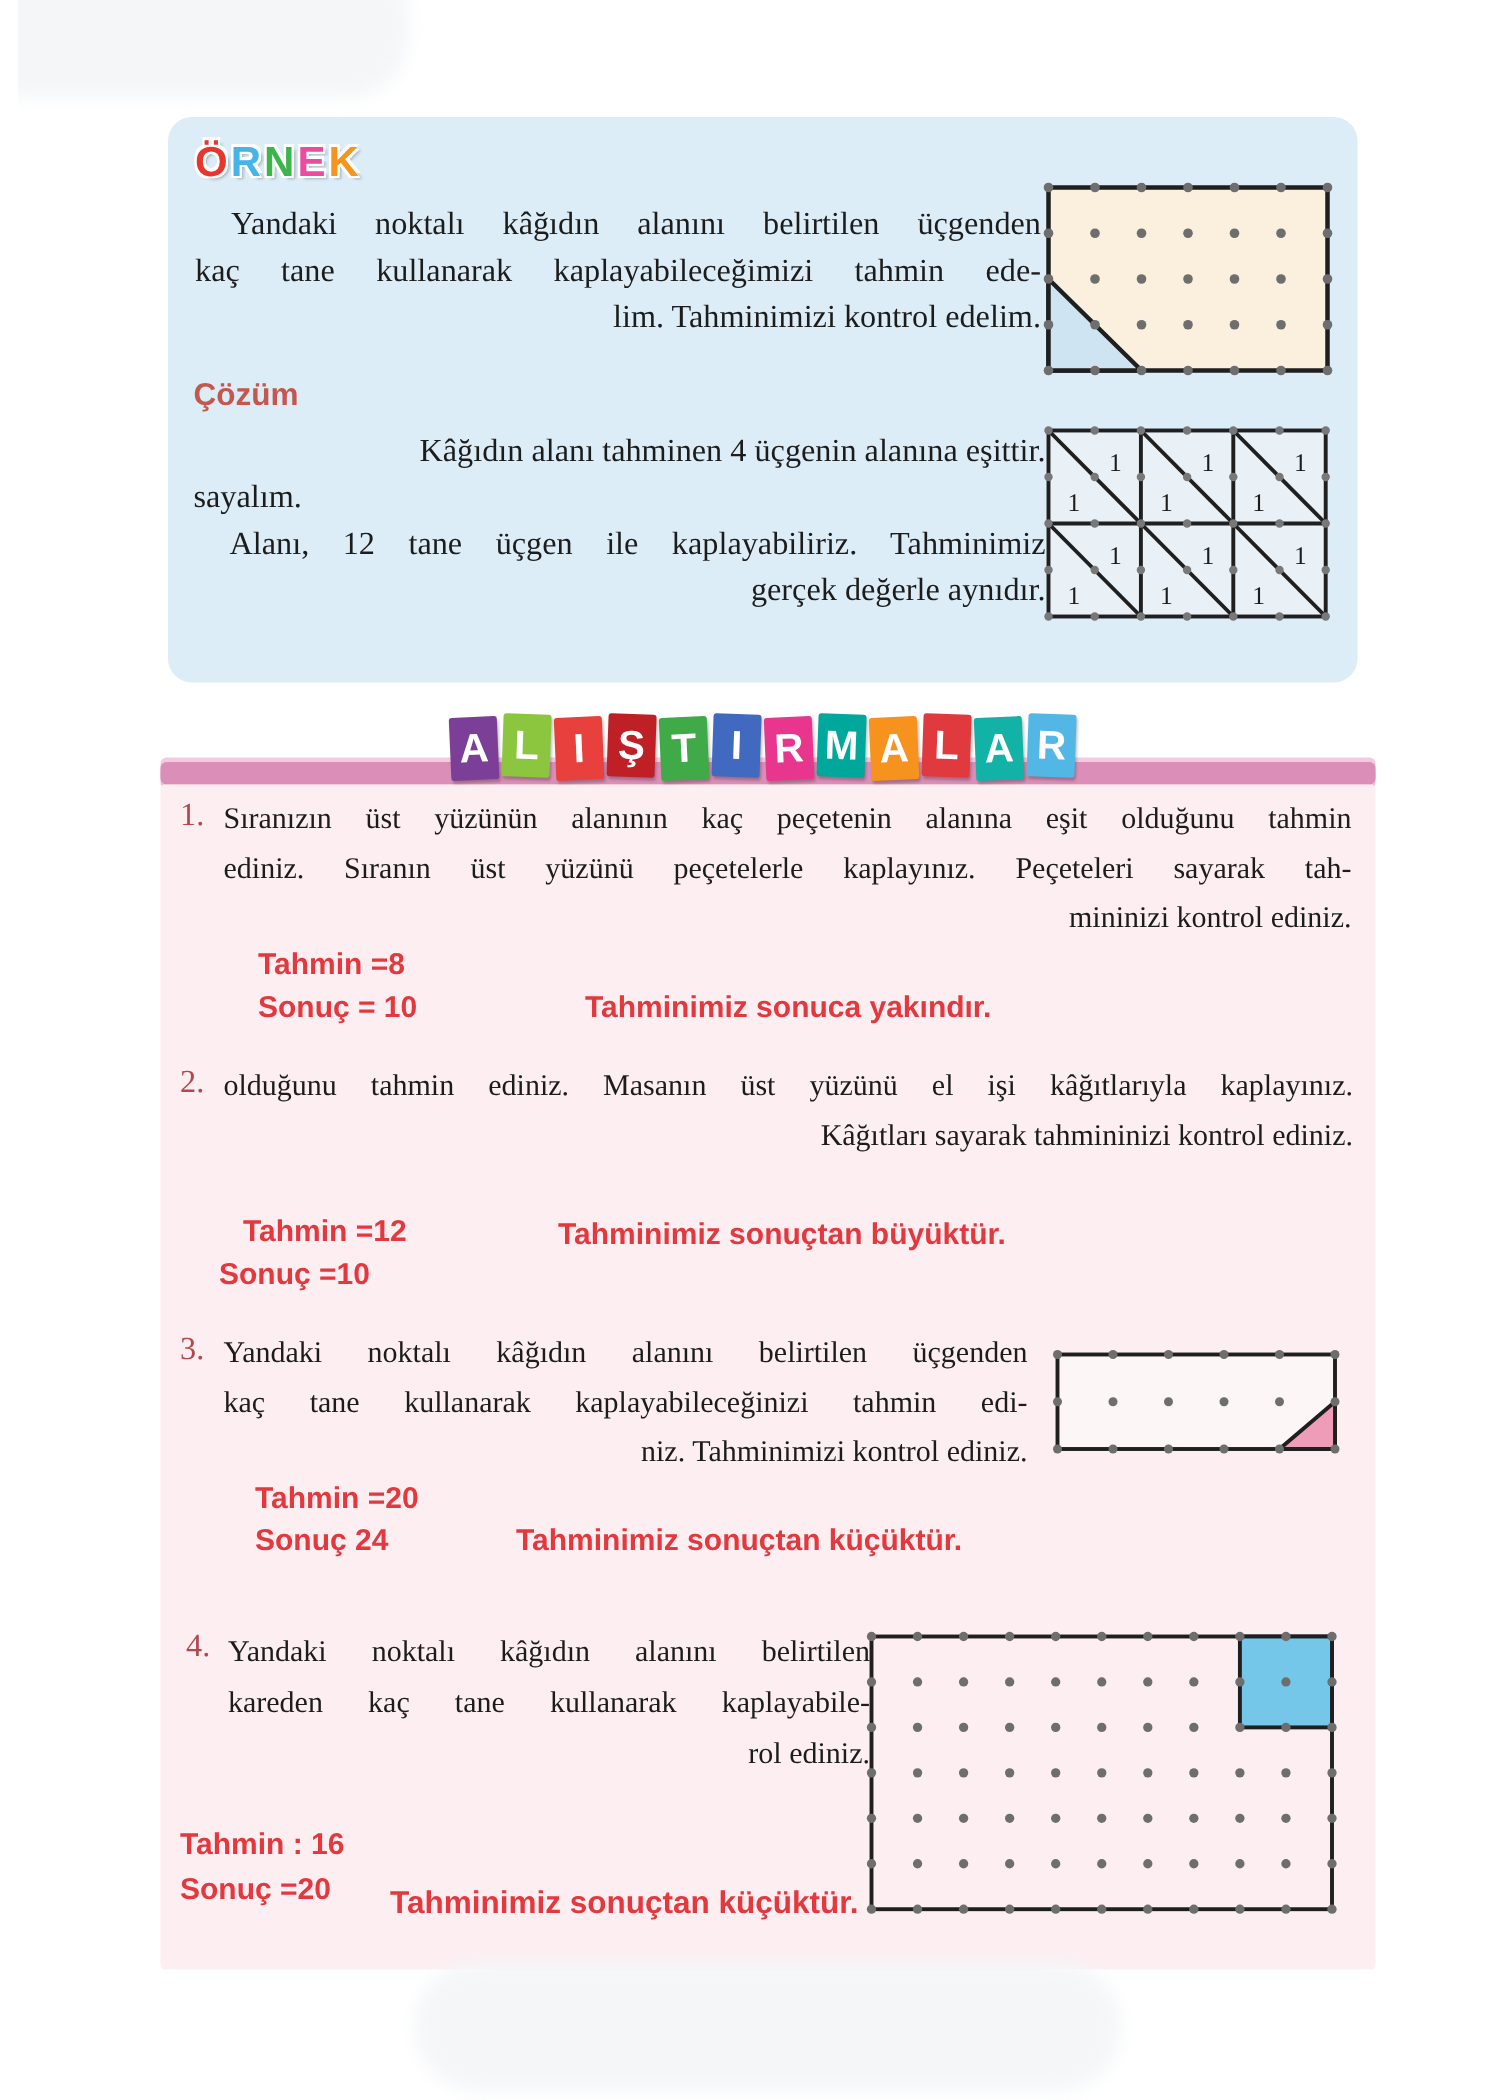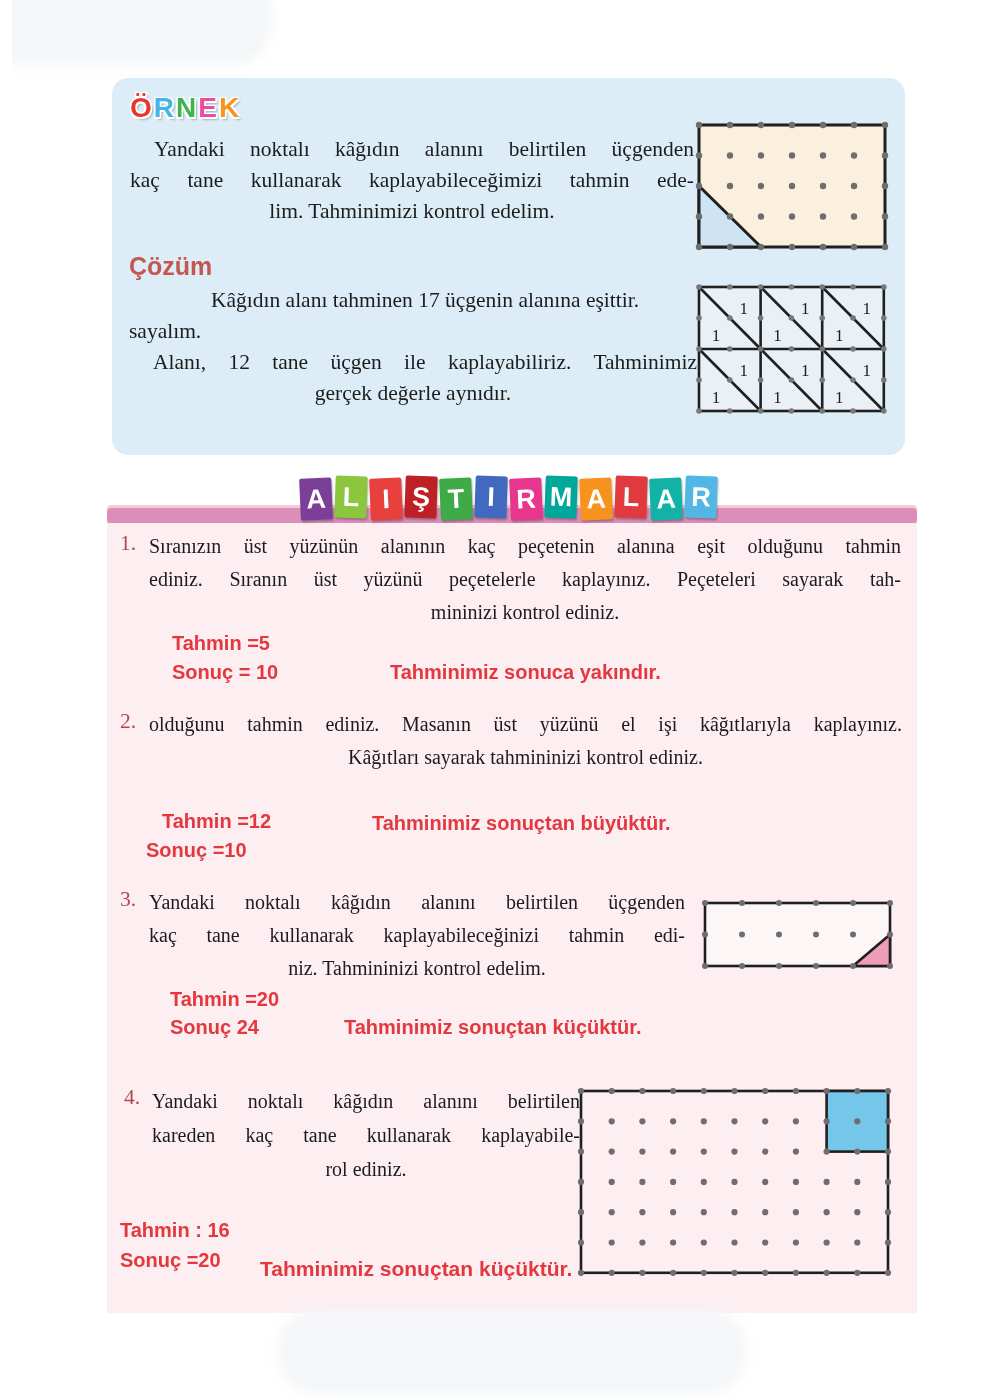--- a/index.html
+++ b/index.html
@@ -10,30 +10,30 @@
   .blob-bottom{left:265px;top:1308px;width:470px;height:86px;border-radius:42px;}
 
   
   .example-box{position:absolute;left:100px;top:78px;width:793px;height:377px;
                background:#dcedf7;border-radius:16px;}
   .ornek{position:absolute;left:18px;top:14px;font-family:"Liberation Sans",sans-serif;
          font-weight:700;font-size:28px;letter-spacing:2px;}
   .ornek span{text-shadow:1.5px 1.5px 0 #ffffff,-1.5px -1.5px 0 #ffffff,1.5px -1.5px 0 #ffffff,-1.5px 1.5px 0 #ffffff,2.5px 2.5px 2px rgba(0,0,0,.25);}
   .prob{position:absolute;left:18px;top:56px;width:564px;font-size:21.5px;line-height:31px;color:#1c1c1c;}
   .cozum{position:absolute;left:17px;top:174px;font-family:"Liberation Sans",sans-serif;
-         font-weight:700;font-size:25px;color:#c4574e;}
+         font-weight:700;font-size:21px;color:#c4574e;}
   .sol{position:absolute;left:17px;top:207px;width:568px;font-size:21.5px;line-height:31px;color:#1c1c1c;}
   .d{position:absolute;}
   .d1{left:580px;top:40px;}
   .d2{left:580px;top:202px;}
 
   
   .line{width:100%;}
   .line.just{text-align:justify;text-align-last:justify;}
-  .line.last{text-align:center;}
+  .line.last{text-align:right;}
   .line.ind{padding-left:24px;box-sizing:border-box;}
 
   
   .band{position:absolute;left:95px;top:508px;width:810px;height:15px;background:#db8fb8;
         border-radius:4px;box-shadow:0 3px 0 #f2c0d6,0 -3px 0 #f5cade;}
   .banner{position:absolute;left:0;top:477px;width:993px;text-align:center;z-index:3;}
   .tile{display:inline-block;width:32px;height:42px;margin:0 1.5px;border-radius:2px;
         color:#ffffff;font-family:"Liberation Sans",sans-serif;font-weight:700;font-size:27px;
         line-height:42px;text-align:center;box-shadow:1px 2px 2px rgba(0,0,0,.25);}
   .tile:nth-child(odd){transform:rotate(-2.5deg) translateY(1px);}
@@ -104,21 +104,21 @@
           <circle cx="162" cy="98.5" r="3.2" fill="#6e6e6e"></circle>
           <circle cx="162" cy="129" r="3.2" fill="#6e6e6e"></circle>
           <circle cx="193" cy="7" r="3.2" fill="#6e6e6e"></circle>
           <circle cx="193" cy="37.5" r="3.2" fill="#6e6e6e"></circle>
           <circle cx="193" cy="68" r="3.2" fill="#6e6e6e"></circle>
           <circle cx="193" cy="98.5" r="3.2" fill="#6e6e6e"></circle>
           <circle cx="193" cy="129" r="3.2" fill="#6e6e6e"></circle>
         </svg></div>
     <div class="cozum">Çözüm</div>
     <div class="sol">
-        <div class="line last ind">Kâğıdın alanı tahminen 17 üçgenin alanına eşittir.</div>
+        <div class="line last ind">Kâğıdın alanı tahminen 4 üçgenin alanına eşittir.</div>
         <div class="line just">sayalım.</div>
         <div class="line just ind">Alanı, 12 tane üçgen ile kaplayabiliriz. Tahminimiz</div>
         <div class="line last">gerçek değerle aynıdır.</div>
       </div>
     <div class="d d2"><svg width="198.8" height="138">
           <rect x="7" y="7" width="184.8" height="124" fill="#e9f1f7" stroke="#1f1f1f" stroke-width="2.6"></rect>
           <line x1="68.6" y1="7" x2="68.6" y2="131" stroke="#1f1f1f" stroke-width="2.6"></line>
           <line x1="130.2" y1="7" x2="130.2" y2="131" stroke="#1f1f1f" stroke-width="2.6"></line>
           <line x1="7" y1="69" x2="191.8" y2="69" stroke="#1f1f1f" stroke-width="2.6"></line>
           <line x1="7" y1="7" x2="68.6" y2="69" stroke="#1f1f1f" stroke-width="2.6"></line>
@@ -181,38 +181,38 @@
   <div class="banner" id="banner"><span class="tile" style="background: rgb(123, 63, 152);">A</span><span class="tile" style="background: rgb(140, 198, 63);">L</span><span class="tile" style="background: rgb(232, 64, 61);">I</span><span class="tile" style="background: rgb(191, 32, 38);">Ş</span><span class="tile" style="background: rgb(63, 170, 71);">T</span><span class="tile" style="background: rgb(65, 105, 192);">I</span><span class="tile" style="background: rgb(232, 54, 143);">R</span><span class="tile" style="background: rgb(0, 167, 155);">M</span><span class="tile" style="background: rgb(246, 146, 30);">A</span><span class="tile" style="background: rgb(224, 58, 62);">L</span><span class="tile" style="background: rgb(18, 178, 166);">A</span><span class="tile" style="background: rgb(82, 183, 228);">R</span></div>
 
   <section class="pink-box"></section>
 
   <span class="num n1">1.</span>
   <div class="exbody b1">
       <div class="line just">Sıranızın üst yüzünün alanının kaç peçetenin alanına eşit olduğunu tahmin</div>
       <div class="line just">ediniz. Sıranın üst yüzünü peçetelerle kaplayınız. Peçeteleri sayarak tah-</div>
       <div class="line last">mininizi kontrol ediniz.</div>
     </div>
-  <span class="ans a1t">Tahmin =5</span>
+  <span class="ans a1t">Tahmin =8</span>
   <span class="ans a1s">Sonuç = 10</span>
   <span class="ans a1r">Tahminimiz sonuca yakındır.</span>
 
   <span class="num n2">2.</span>
   <div class="exbody b2">
       <div class="line just">olduğunu tahmin ediniz. Masanın üst yüzünü el işi kâğıtlarıyla kaplayınız.</div>
       <div class="line last">Kâğıtları sayarak tahmininizi kontrol ediniz.</div>
     </div>
   <span class="ans a2t">Tahmin =12</span>
   <span class="ans a2s">Sonuç =10</span>
   <span class="ans a2r">Tahminimiz sonuçtan büyüktür.</span>
 
   <span class="num n3">3.</span>
   <div class="exbody b3">
       <div class="line just">Yandaki noktalı kâğıdın alanını belirtilen üçgenden</div>
       <div class="line just">kaç tane kullanarak kaplayabileceğinizi tahmin edi-</div>
-      <div class="line last">niz. Tahmininizi kontrol edelim.</div>
+      <div class="line last">niz. Tahminimizi kontrol ediniz.</div>
     </div>
   <span class="ans a3t">Tahmin =20</span>
   <span class="ans a3s">Sonuç 24</span>
   <span class="ans a3r">Tahminimiz sonuçtan küçüktür.</span>
   <div class="d3"><svg width="199" height="77">
         <rect x="7" y="7" width="185" height="63" fill="#fdf6f7" stroke="#1f1f1f" stroke-width="2.6"></rect>
         <polygon points="192,38.5 192,70 155,70" fill="#ee9cb7" stroke="#1f1f1f" stroke-width="2.6" stroke-linejoin="round"></polygon>
         <circle cx="7" cy="7" r="3" fill="#6e6e6e"></circle>
         <circle cx="7" cy="38.5" r="3" fill="#6e6e6e"></circle>
         <circle cx="7" cy="70" r="3" fill="#6e6e6e"></circle>

